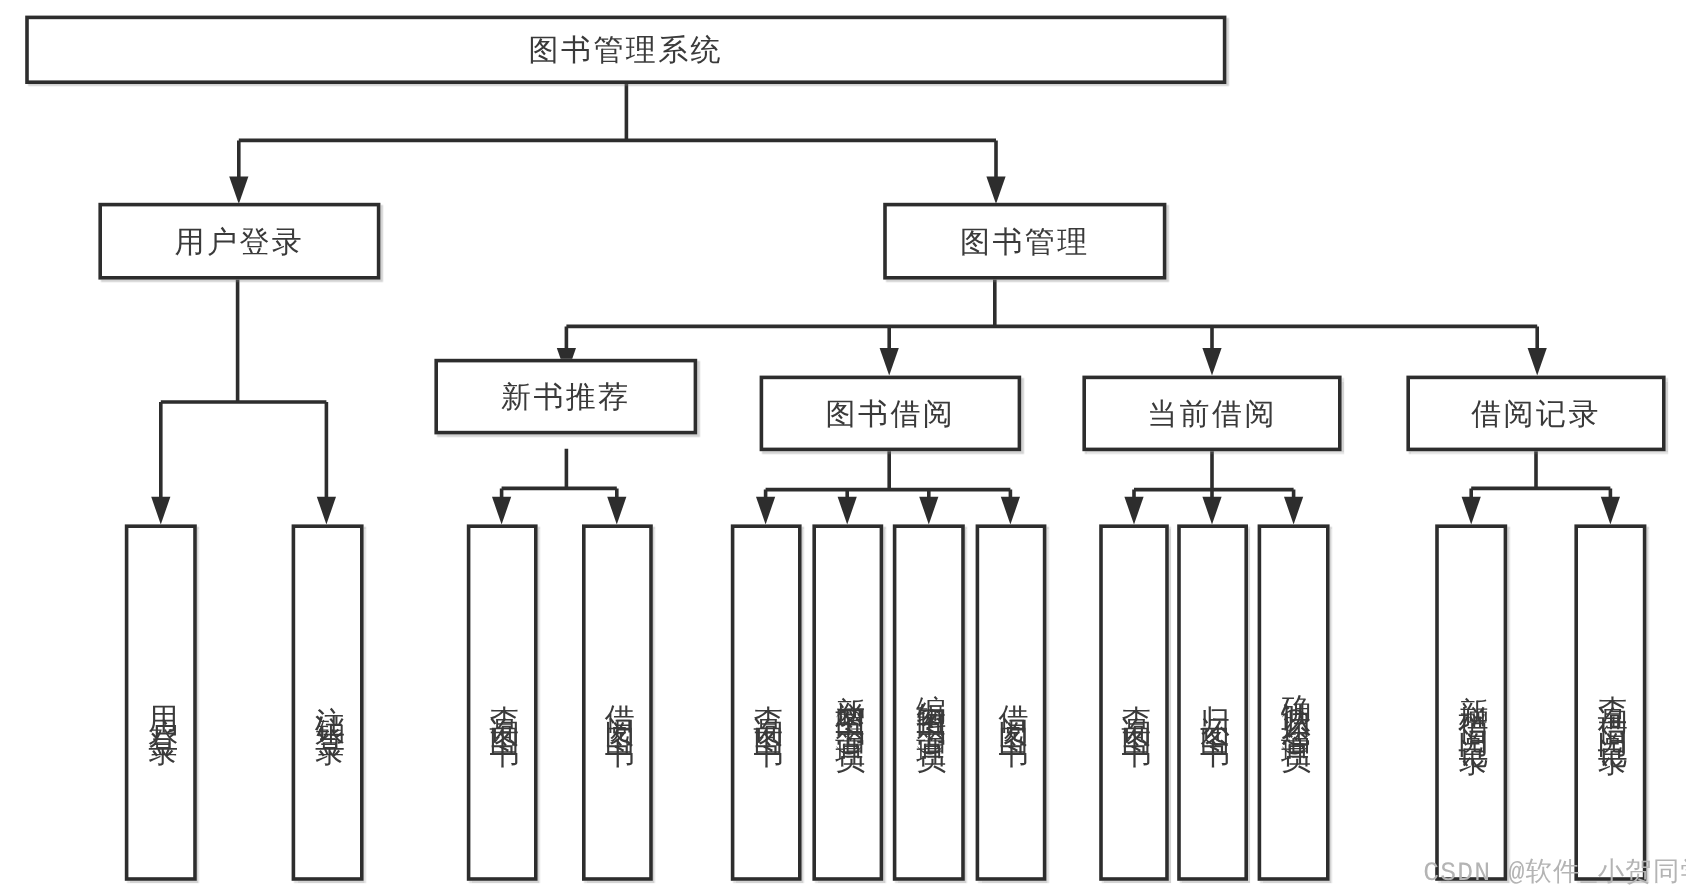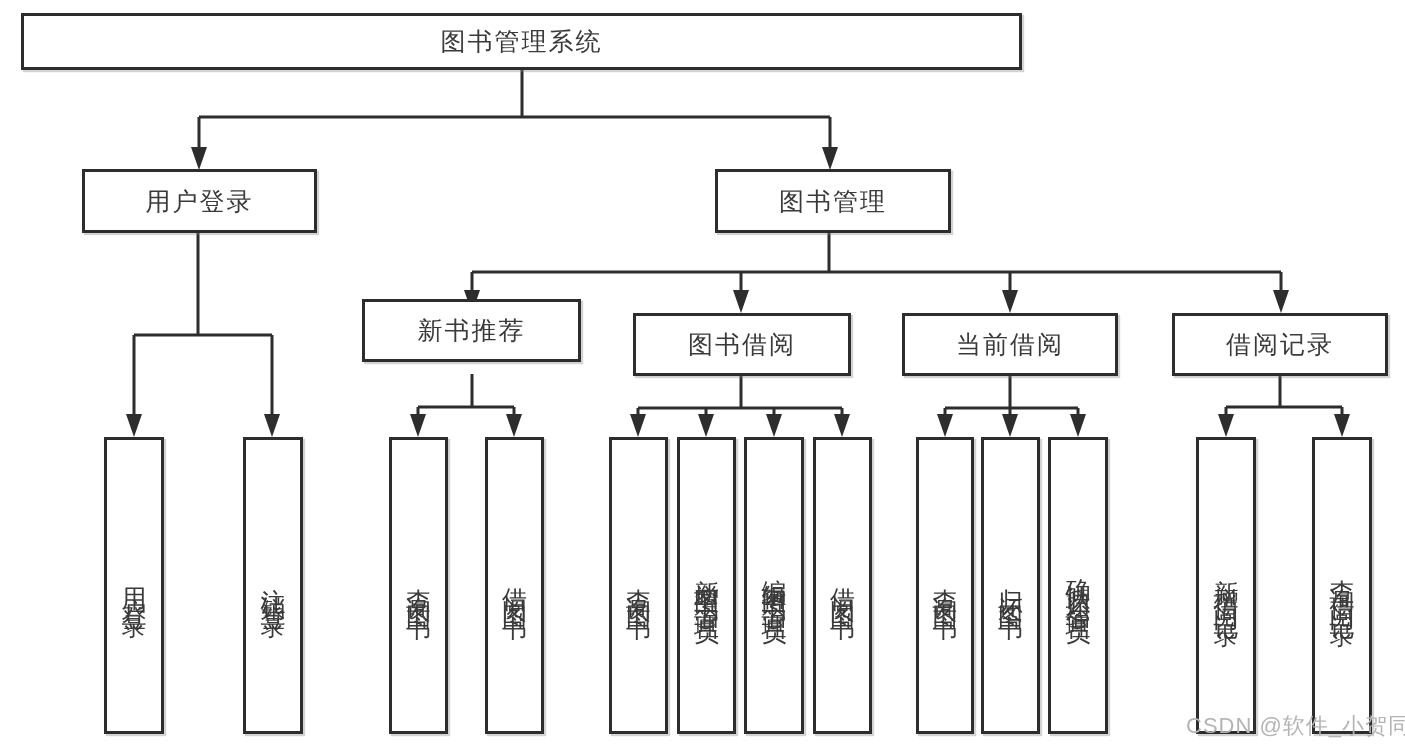--- a/index.html
+++ b/index.html
@@ -1,20 +1,20 @@
 <!DOCTYPE html>
 <html><head>
 <meta charset="utf-8">
 <style>
   html,body{margin:0;padding:0;background:#ffffff;}
   #canvas{
     position:relative;
     width:1405px;height:747px;
     background:#ffffff;
-    font-family:Liberation Sans, sans-serif;
+    font-family:Liberation Mono, monospace;
     overflow:hidden;
   }
   #connectors{position:absolute;left:0;top:0;z-index:1;}
   .node{
     position:absolute;
     box-sizing:border-box;
     border:3px solid #2d2d2d;
     background:#ffffff;
     display:flex;
     align-items:center;
@@ -91,21 +91,21 @@
       <polygon points="1002,414 1018,414 1010,437"></polygon>
       <polygon points="1070,414 1086,414 1078,437"></polygon>
       <polygon points="1218,414 1234,414 1226,437"></polygon>
       <polygon points="1334,414 1350,414 1342,437"></polygon>
     </g>
   </svg>
 
   <div class="node hbox" style="left:21px;top:13px;width:1001px;height:57px">图书管理系统</div>
 
   <div class="node hbox" style="left:82px;top:169px;width:235px;height:64px">用户登录</div>
-  <div class="node hbox" style="left:715px;top:169px;width:236px;height:64px">图书管理</div>
+  <div class="node hbox" style="left:736px;top:169px;width:236px;height:64px">图书管理</div>
 
   <div class="node hbox" style="left:362px;top:299px;width:219px;height:63px">新书推荐</div>
   <div class="node hbox" style="left:902px;top:313px;width:216px;height:63px">当前借阅</div>
   <div class="node hbox" style="left:633px;top:313px;width:218px;height:63px">图书借阅</div>
   <div class="node hbox" style="left:1172px;top:313px;width:216px;height:63px">借阅记录</div>
 
   <div class="node vbox" style="left:104px;top:437px;width:60px;height:297px">用户登录</div>
   <div class="node vbox" style="left:243px;top:437px;width:60px;height:297px">注销登录</div>
 
   <div class="node vbox" style="left:389px;top:437px;width:59px;height:297px">查询图书</div>

